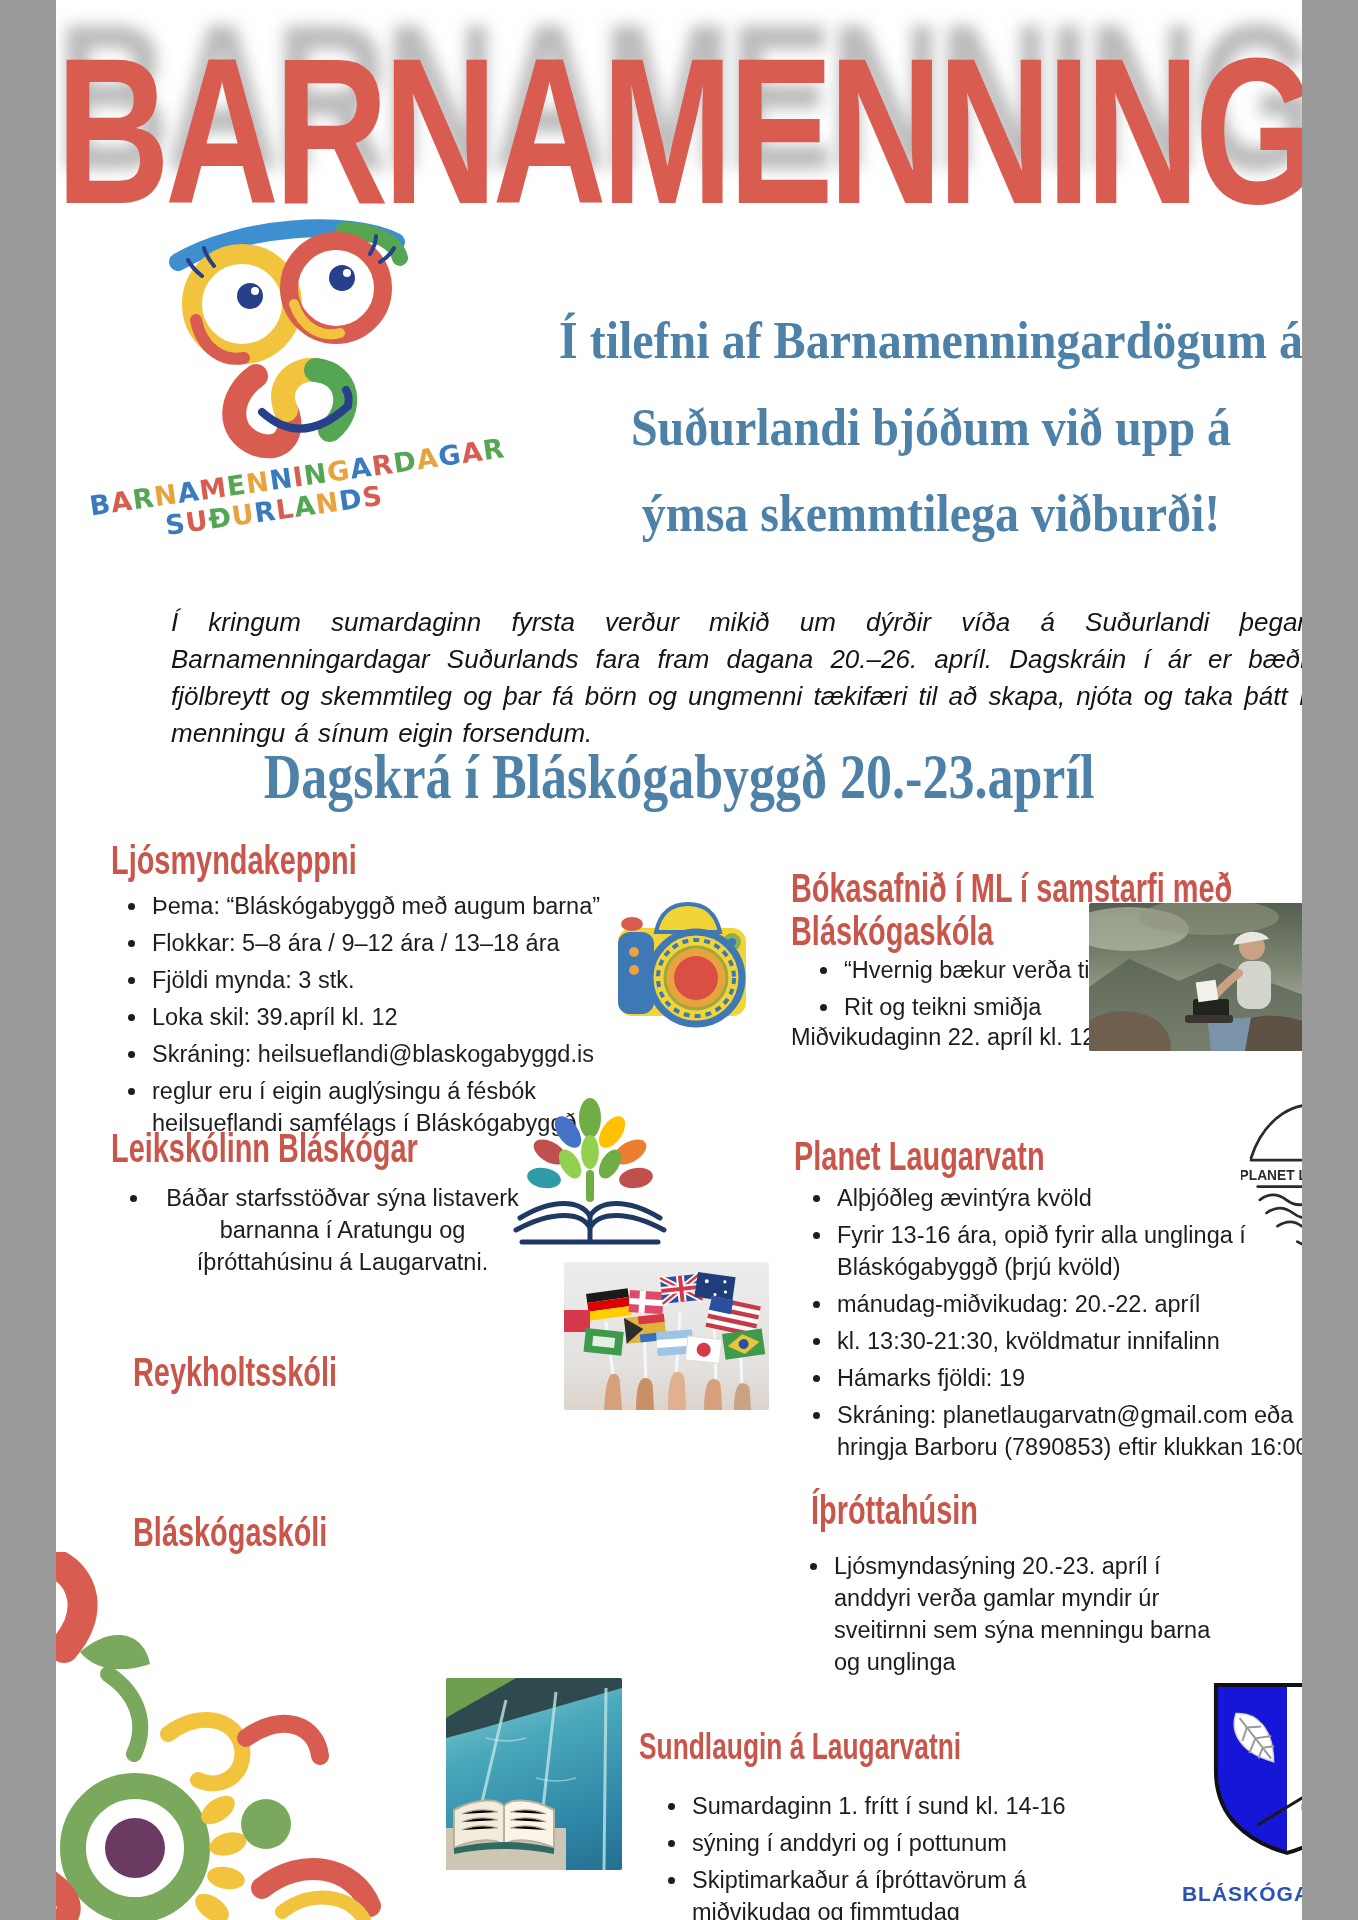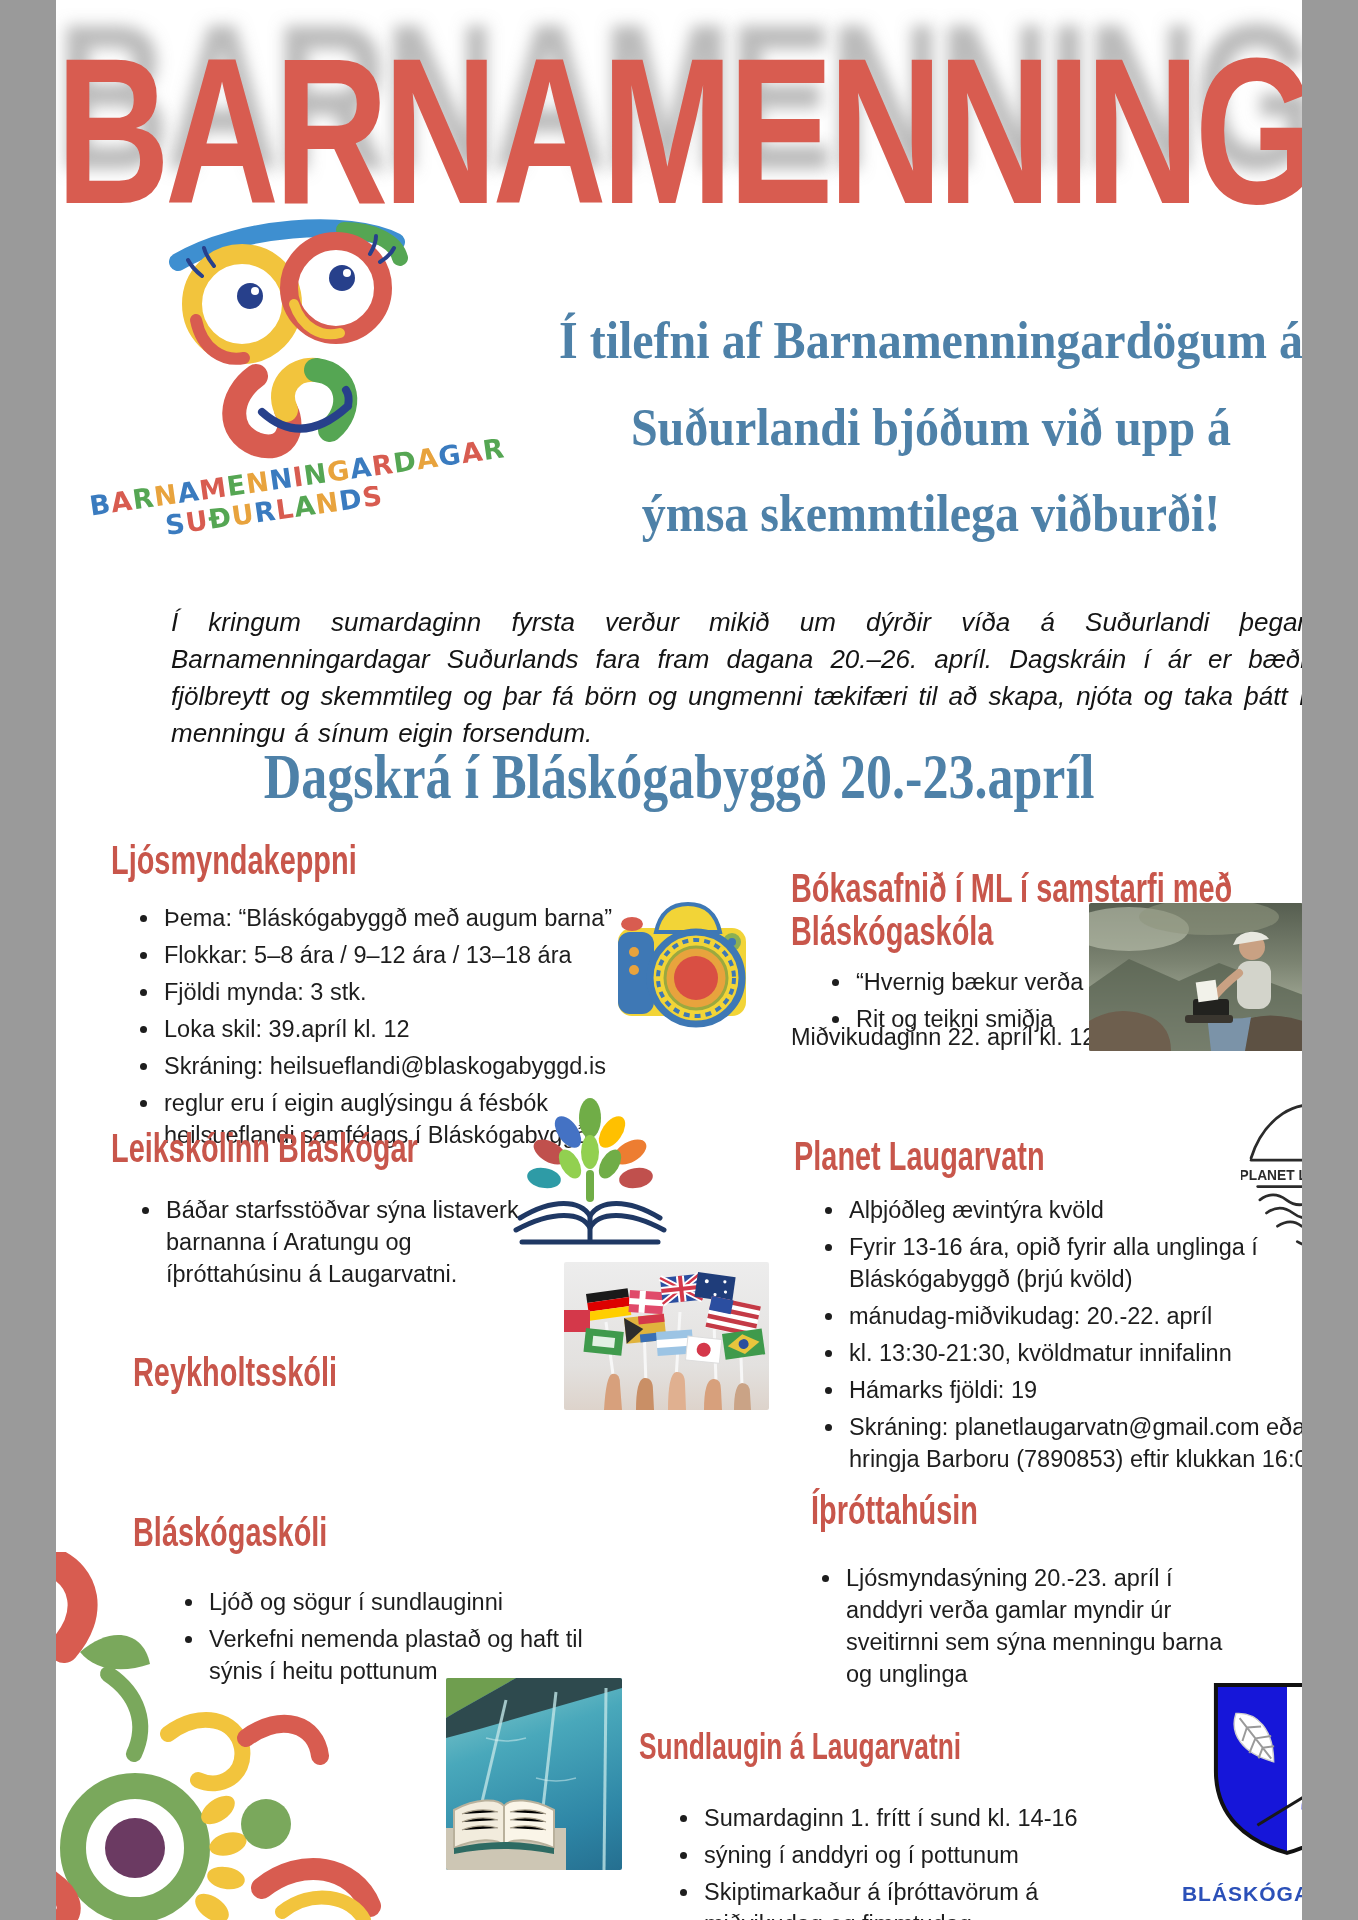--- a/index.html
+++ b/index.html
@@ -28,21 +28,21 @@
   
   .intro{left:115px;top:578px;width:1135px;font-style:italic;font-size:26px;line-height:1.42;
     text-align:justify;color:#141414;word-spacing:2px;}
 
   
   .red-h{font-weight:bold;color:var(--heading_red);font-size:34px;line-height:1.05;
     transform:scale(0.85,1.18);transform-origin:left top;white-space:nowrap;}
   .red-h.wrap{white-space:normal;}
 
   
-  .bullets{list-style:disc outside;padding:0 0 0 30px;margin:15px;font-size:23.5px;line-height:1.36;
+  .bullets{list-style:disc outside;padding:0 0 0 30px;margin:3px;font-size:23.5px;line-height:1.36;
     color:var(--body_text);}
   .bullets li{margin:0 0 5px 0;padding-left:3px;}
   .plain-text{font-size:23.5px;color:var(--body_text);line-height:1.3;}
 
   
   .logo-text{left:34px;top:466px;width:364px;transform:rotate(-8deg);text-align:center;
     font-family:"DejaVu Sans",sans-serif;font-weight:bold;font-size:27px;line-height:1.12;
     letter-spacing:1px;}
 
   
@@ -122,21 +122,21 @@
     <circle cx="26" cy="78" r="5" fill="#E8A33D"></circle>
     <circle cx="124" cy="50" r="9" fill="#8BB054"></circle>
     <circle cx="124" cy="50" r="4" fill="#3E78B5"></circle>
     <circle cx="88" cy="86" r="46" fill="#F2D437" stroke="#3E78B5" stroke-width="7"></circle>
     <circle cx="88" cy="86" r="38" fill="none" stroke="#3E78B5" stroke-width="4" stroke-dasharray="6 5"></circle>
     <circle cx="88" cy="86" r="31" fill="#E8A33D" stroke="#9BA93F" stroke-width="3"></circle>
     <circle cx="88" cy="86" r="22" fill="#D94F43"></circle>
   </svg>
 
   <div class="abs red-h" style="left:55px;top:1128px;">Leikskólinn Bláskógar</div>
-  <ul class="abs bullets" style="left:62px;top:1180px;width:380px;">
+  <ul class="abs bullets" style="left:62px;top:1180px;width:380px;text-align:center;">
       <li>Báðar starfsstöðvar sýna listaverk barnanna í Aratungu og íþróttahúsinu á Laugarvatni.</li>
     </ul>
 
   <svg class="abs" style="left:452px;top:1090px;" width="165" height="172" viewBox="0 0 165 172">
     <g fill="none" stroke="#1F3864" stroke-width="5" stroke-linecap="round">
       <path d="M12,128 C45,108 72,110 82,126 C92,110 119,108 152,128"></path>
       <path d="M8,140 C45,120 74,122 82,138 C90,122 119,120 156,140"></path>
       <path d="M14,152 H150"></path>
       <path d="M82,126 V150"></path>
     </g>
@@ -242,24 +242,20 @@
         <path d="M104,148 q0,-36 8,-38 q9,-1 9,12 l1,26 Z" fill="#e0b090"></path>
         <path d="M140,148 q0,-30 9,-31 q8,-1 8,11 l1,20 Z" fill="#d7a07c"></path>
         <path d="M170,148 q0,-26 8,-27 q8,0 8,10 l1,17 Z" fill="#caa386"></path>
       </g>
     </svg>
   </div>
 
   <div class="abs red-h" style="left:77px;top:1352px;">Reykholtsskóli</div>
 
   <div class="abs red-h" style="left:77px;top:1512px;">Bláskógaskóli</div>
-  <ul class="abs bullets" style="left:105px;top:1572px;width:420px;">
-      <li>Ljóð og sögur í sundlauginni</li>
-      <li>Verkefni nemenda plastað og haft til sýnis í heitu pottunum</li>
-    </ul>
 
   <svg class="abs" style="left:-6px;top:1552px;" width="345" height="368" viewBox="0 0 345 368">
     <path d="M2,10 C36,24 44,62 14,96" fill="none" stroke="#D85C50" stroke-width="30" stroke-linecap="round"></path>
     <path d="M30,100 C62,72 94,80 100,112 C72,122 44,118 30,100 Z" fill="#7AA85C"></path>
     <path d="M58,122 C88,142 98,172 84,202" fill="none" stroke="#7AA85C" stroke-width="16" stroke-linecap="round"></path>
     <path d="M118,182 C150,158 186,166 192,196 C196,224 170,238 148,228" fill="none" stroke="#F2C43D" stroke-width="16" stroke-linecap="round"></path>
     <path d="M196,186 C232,160 266,172 270,204" fill="none" stroke="#D85C50" stroke-width="18" stroke-linecap="round"></path>
     <circle cx="85" cy="296" r="62" fill="none" stroke="#7AA85C" stroke-width="26"></circle>
     <circle cx="85" cy="296" r="30" fill="#6B3A62"></circle>
     <g fill="#F2C43D">

